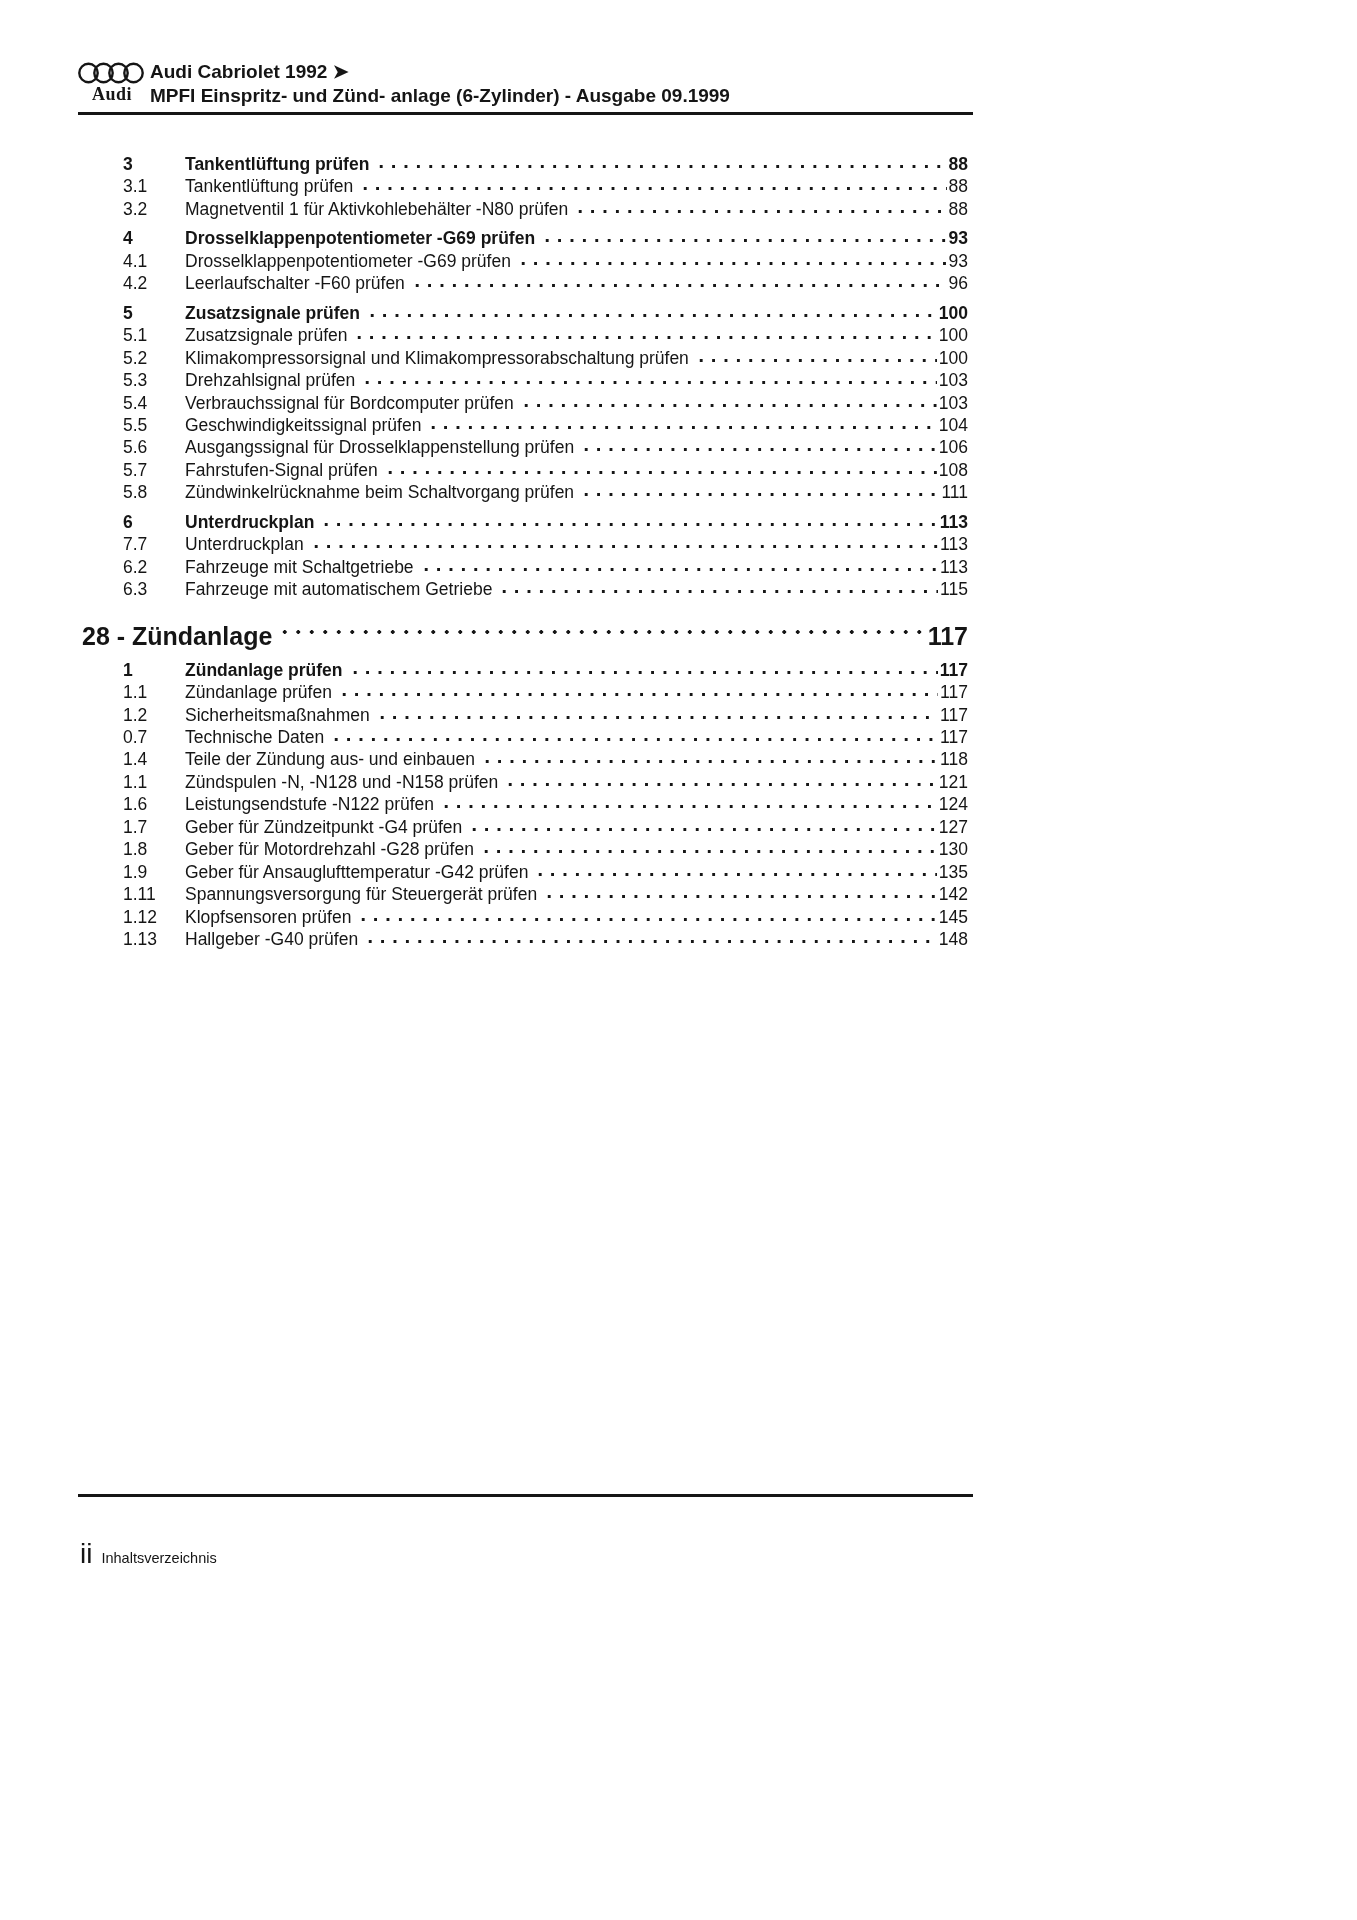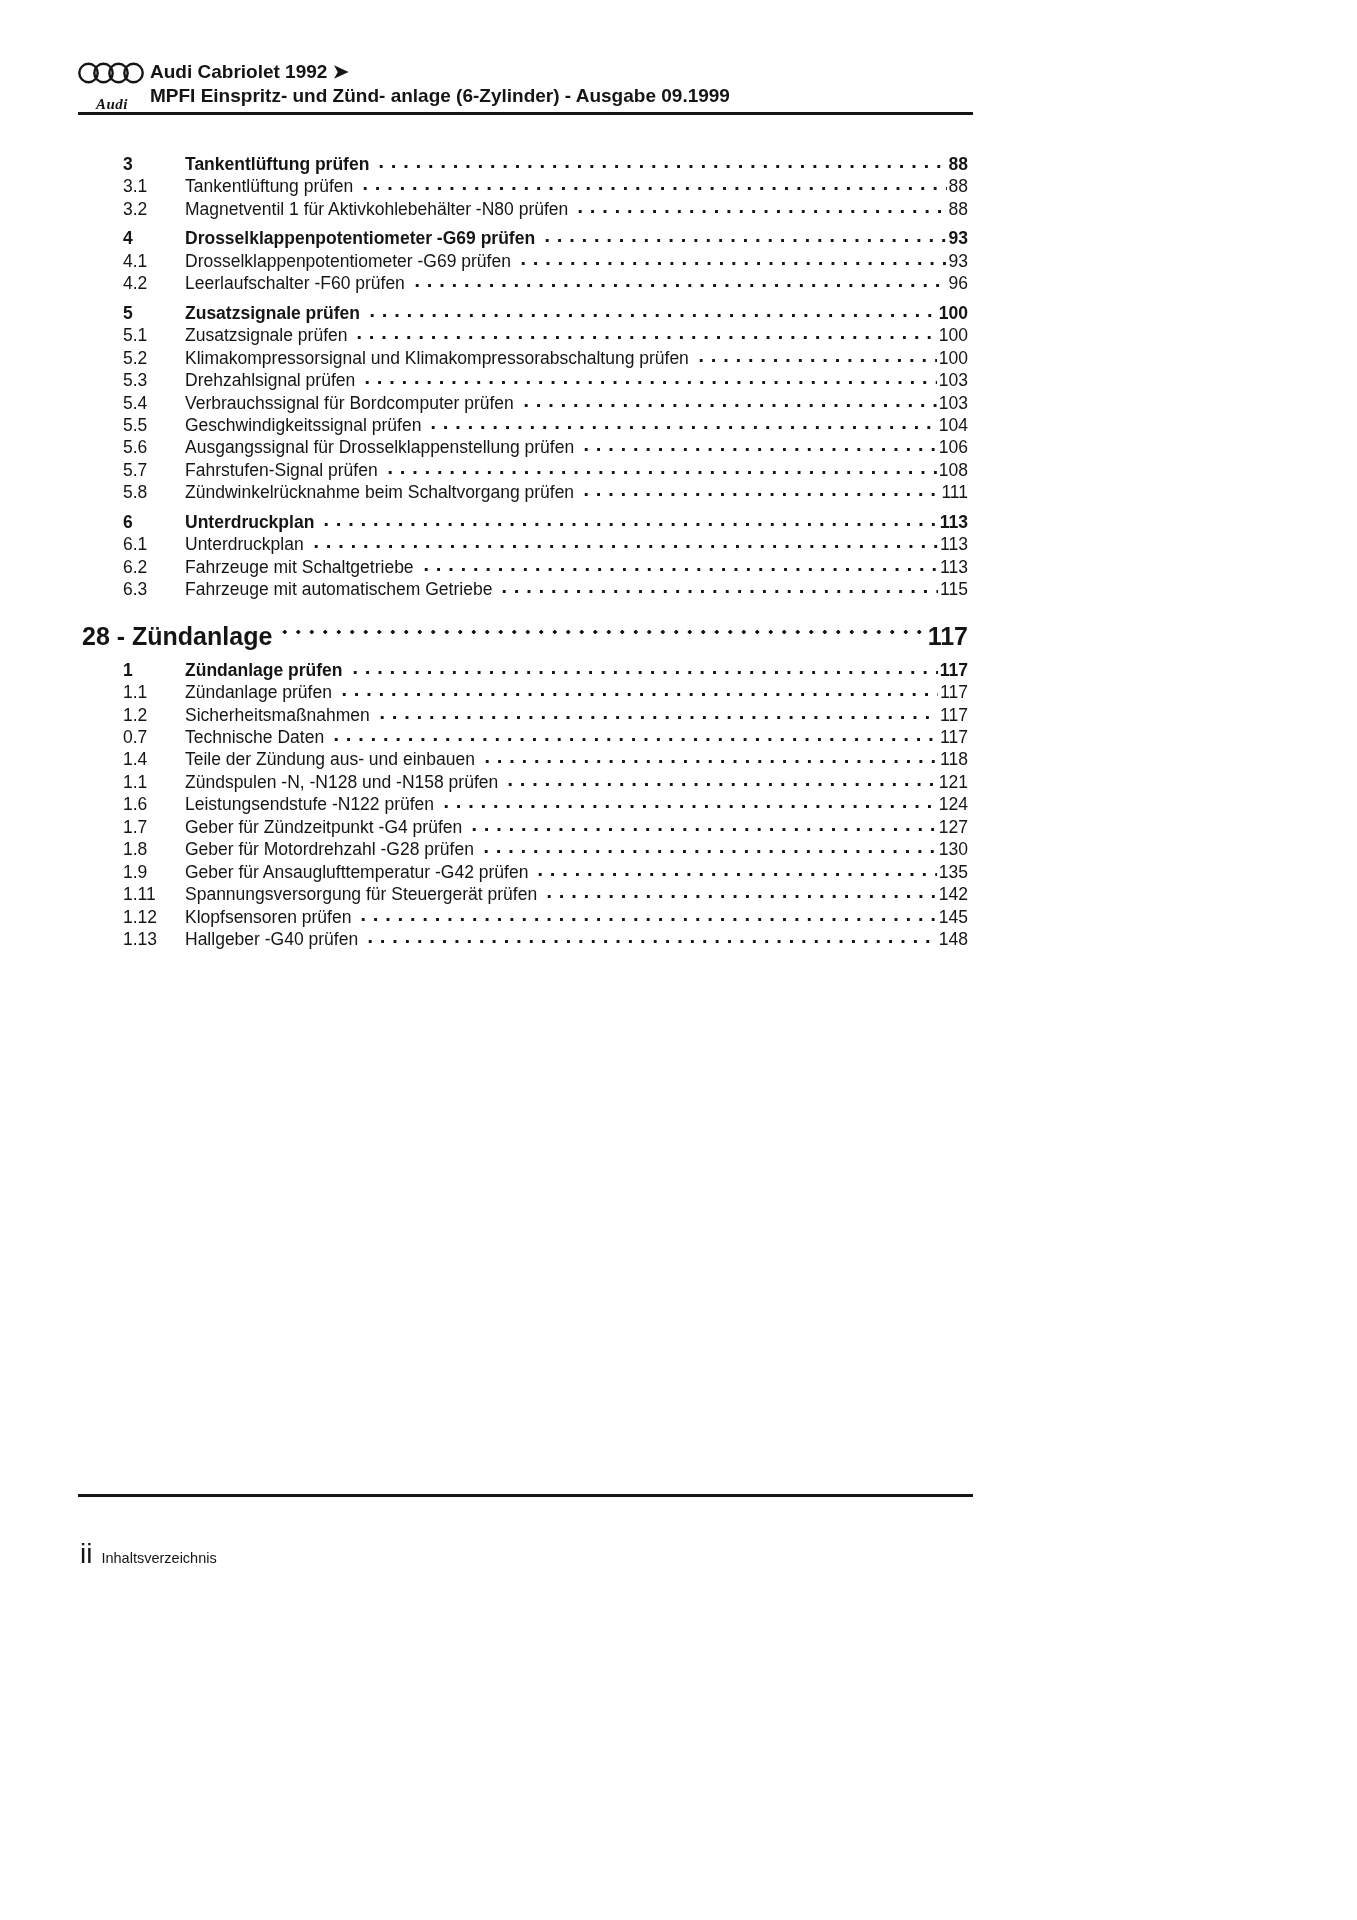--- a/index.html
+++ b/index.html
@@ -29,26 +29,25 @@
   .logo {
     position: absolute;
     top: 2px;
     left: 0;
     width: 68px;
     text-align: center;
   }
   .logo svg { display: block; }
   .logo-word {
     font-family: "Liberation Serif", serif;
-    font-style: italic;
     font-weight: 700;
-    font-size: 15px;
+    font-size: 18px;
     line-height: 19px;
     letter-spacing: 0.5px;
-    margin-top: 11px;
+    margin-top: 1px;
   }
   .header-text { margin-left: 72px; }
   .h-line1, .h-line2 {
     font-size: 19px;
     font-weight: 700;
     line-height: 24px;
     white-space: nowrap;
   }
   .header-rule {
     position: absolute;
@@ -240,21 +239,21 @@
         <span class="leader"></span>
         <span class="toc-page">111</span>
       </div>
       <div class="toc-row bold gap">
         <span class="toc-num">6</span>
         <span class="toc-title">Unterdruckplan</span>
         <span class="leader"></span>
         <span class="toc-page">113</span>
       </div>
       <div class="toc-row">
-        <span class="toc-num">6.1</span>
+        <span class="toc-num">7.7</span>
         <span class="toc-title">Unterdruckplan</span>
         <span class="leader"></span>
         <span class="toc-page">113</span>
       </div>
       <div class="toc-row">
         <span class="toc-num">6.2</span>
         <span class="toc-title">Fahrzeuge mit Schaltgetriebe</span>
         <span class="leader"></span>
         <span class="toc-page">113</span>
       </div>

